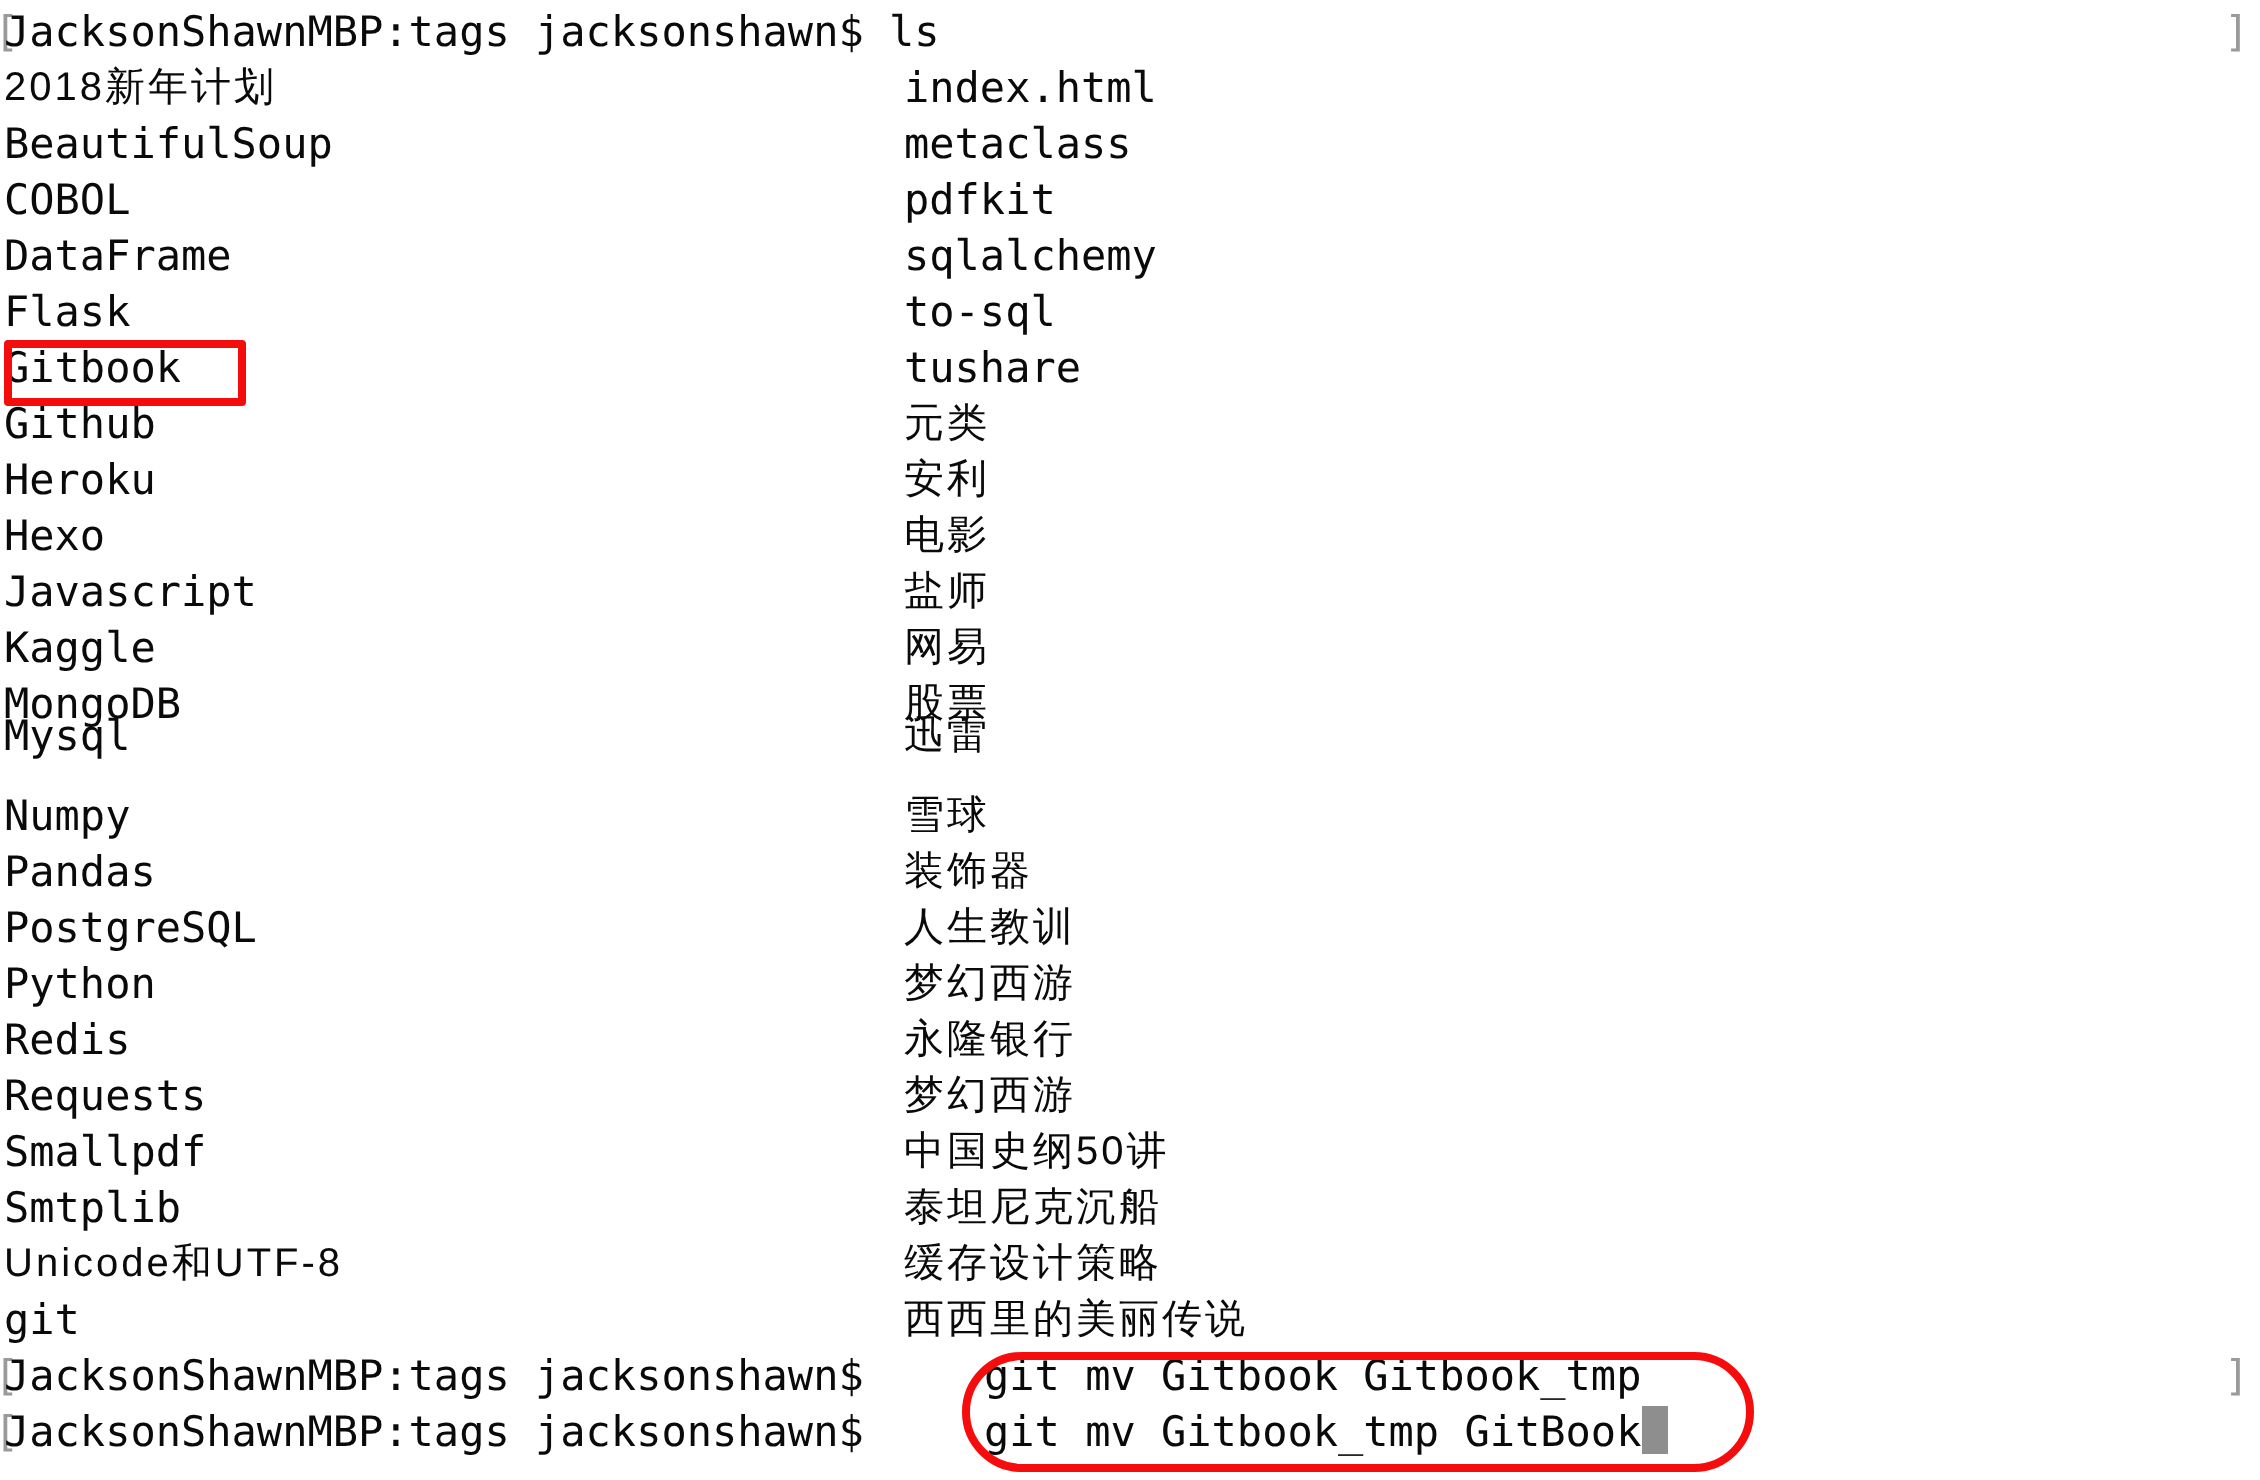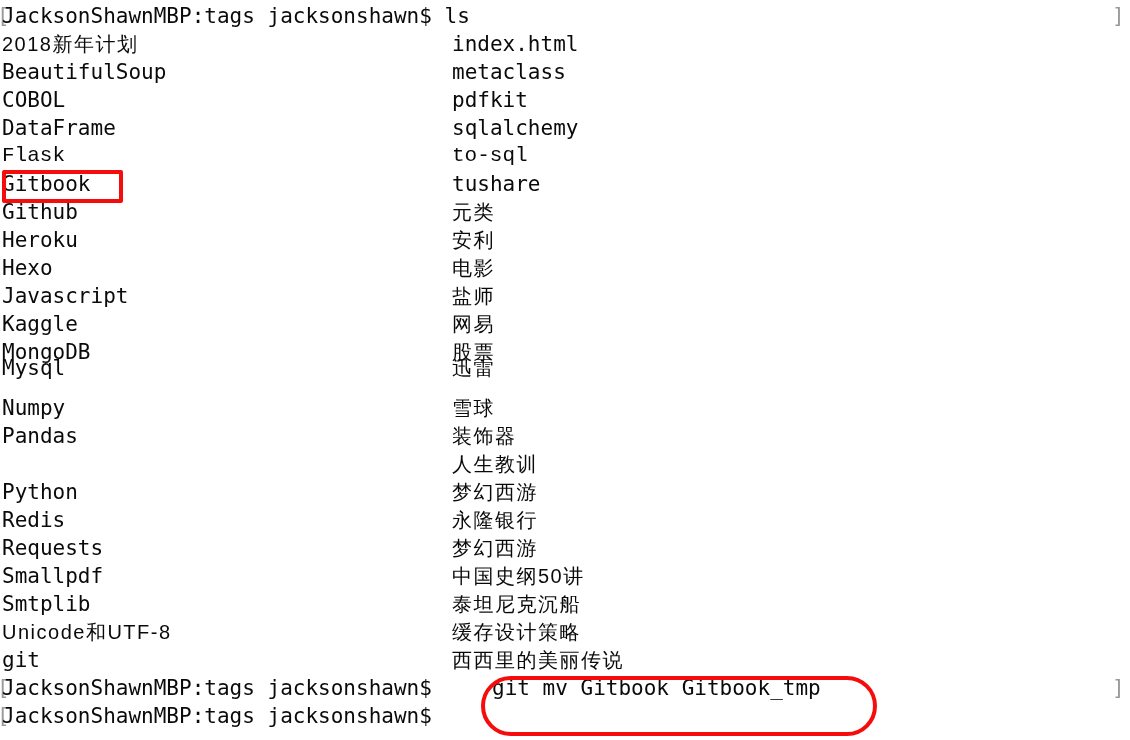--- a/index.html
+++ b/index.html
@@ -115,43 +115,43 @@
     <span class="mark-left">[</span>
     <span class="prompt-line"><span>JacksonShawnMBP:tags jacksonshawn$</span><span> </span><span>ls</span></span>
     <span class="mark-right">]</span>
   </div>
 
   <div id="listing-area">
       <div class="term-line" style="top: 30px;"><span class="col-left cn">2018新年计划</span><span class="col-right">index.html</span></div>
       <div class="term-line" style="top: 58px;"><span class="col-left">BeautifulSoup</span><span class="col-right">metaclass</span></div>
       <div class="term-line" style="top: 86px;"><span class="col-left">COBOL</span><span class="col-right">pdfkit</span></div>
       <div class="term-line" style="top: 114px;"><span class="col-left">DataFrame</span><span class="col-right">sqlalchemy</span></div>
-      <div class="term-line" style="top: 142px; font-family: Liberation Mono, monospace;"><span class="col-left">Flask</span><span class="col-right">to-sql</span></div>
+      <div class="term-line" style="top: 142px;"><span class="col-left">Flask</span><span class="col-right">to-sql</span></div>
       <div class="term-line" style="top: 170px;"><span class="col-left">Gitbook</span><span class="col-right">tushare</span></div>
       <div class="term-line" style="top: 198px;"><span class="col-left">Github</span><span class="col-right cn">元类</span></div>
       <div class="term-line" style="top: 226px;"><span class="col-left">Heroku</span><span class="col-right cn">安利</span></div>
       <div class="term-line" style="top: 254px;"><span class="col-left">Hexo</span><span class="col-right cn">电影</span></div>
       <div class="term-line" style="top: 282px;"><span class="col-left">Javascript</span><span class="col-right cn">盐师</span></div>
       <div class="term-line" style="top: 310px;"><span class="col-left">Kaggle</span><span class="col-right cn">网易</span></div>
       <div class="term-line" style="top: 338px;"><span class="col-left">MongoDB</span><span class="col-right cn">股票</span></div>
       <div class="term-line" style="top: 354px;"><span class="col-left">Mysql</span><span class="col-right cn">迅雷</span></div>
       <div class="term-line" style="top: 394px;"><span class="col-left">Numpy</span><span class="col-right cn">雪球</span></div>
       <div class="term-line" style="top: 422px;"><span class="col-left">Pandas</span><span class="col-right cn">装饰器</span></div>
-      <div class="term-line" style="top: 450px;"><span class="col-right cn">人生教训</span></div>
+      <div class="term-line" style="top: 450px;"><span class="col-left">PostgreSQL</span><span class="col-right cn">人生教训</span></div>
       <div class="term-line" style="top: 478px; padding-left: 42px;"><span class="col-left">Python</span><span class="col-right cn">梦幻西游</span></div>
       <div class="term-line" style="top: 506px;"><span class="col-left">Redis</span><span class="col-right cn">永隆银行</span></div>
       <div class="term-line" style="top: 534px;"><span class="col-left">Requests</span><span class="col-right cn">梦幻西游</span></div>
       <div class="term-line" style="top: 562px;"><span class="col-left">Smallpdf</span><span class="col-right cn">中国史纲50讲</span></div>
       <div class="term-line" style="top: 590px;"><span class="col-left">Smtplib</span><span class="col-right cn">泰坦尼克沉船</span></div>
       <div class="term-line" style="top: 618px;"><span class="col-left cn">Unicode和UTF-8</span><span class="col-right cn">缓存设计策略</span></div>
       <div class="term-line" style="top: 646px;"><span class="col-left">git</span><span class="col-right cn">西西里的美丽传说</span></div>
     </div>
 
   <div id="commands-area">
       <div class="term-line" style="top: 674px;"><span class="mark-left">[</span><span class="prompt-line">JacksonShawnMBP:tags jacksonshawn$</span><span class="cmd-after-prompt"><span>git mv Gitbook Gitbook_tmp</span></span><span class="mark-right">]</span></div>
-      <div class="term-line" style="top: 702px;"><span class="mark-left">[</span><span class="prompt-line">JacksonShawnMBP:tags jacksonshawn$</span></div>
+      <div class="term-line" style="top: 702px;"><span class="mark-left">[</span><span class="prompt-line">JacksonShawnMBP:tags jacksonshawn$</span><span class="cmd-after-prompt"><span>git mv Gitbook_tmp GitBook</span><span class="cursor-block"></span></span></div>
     </div>
 
   <div class="annot-rect" id="annot-gitbook"></div>
 
   <div class="annot-rect" id="annot-commands"></div>
 
 </div>
 
 </body></html>

